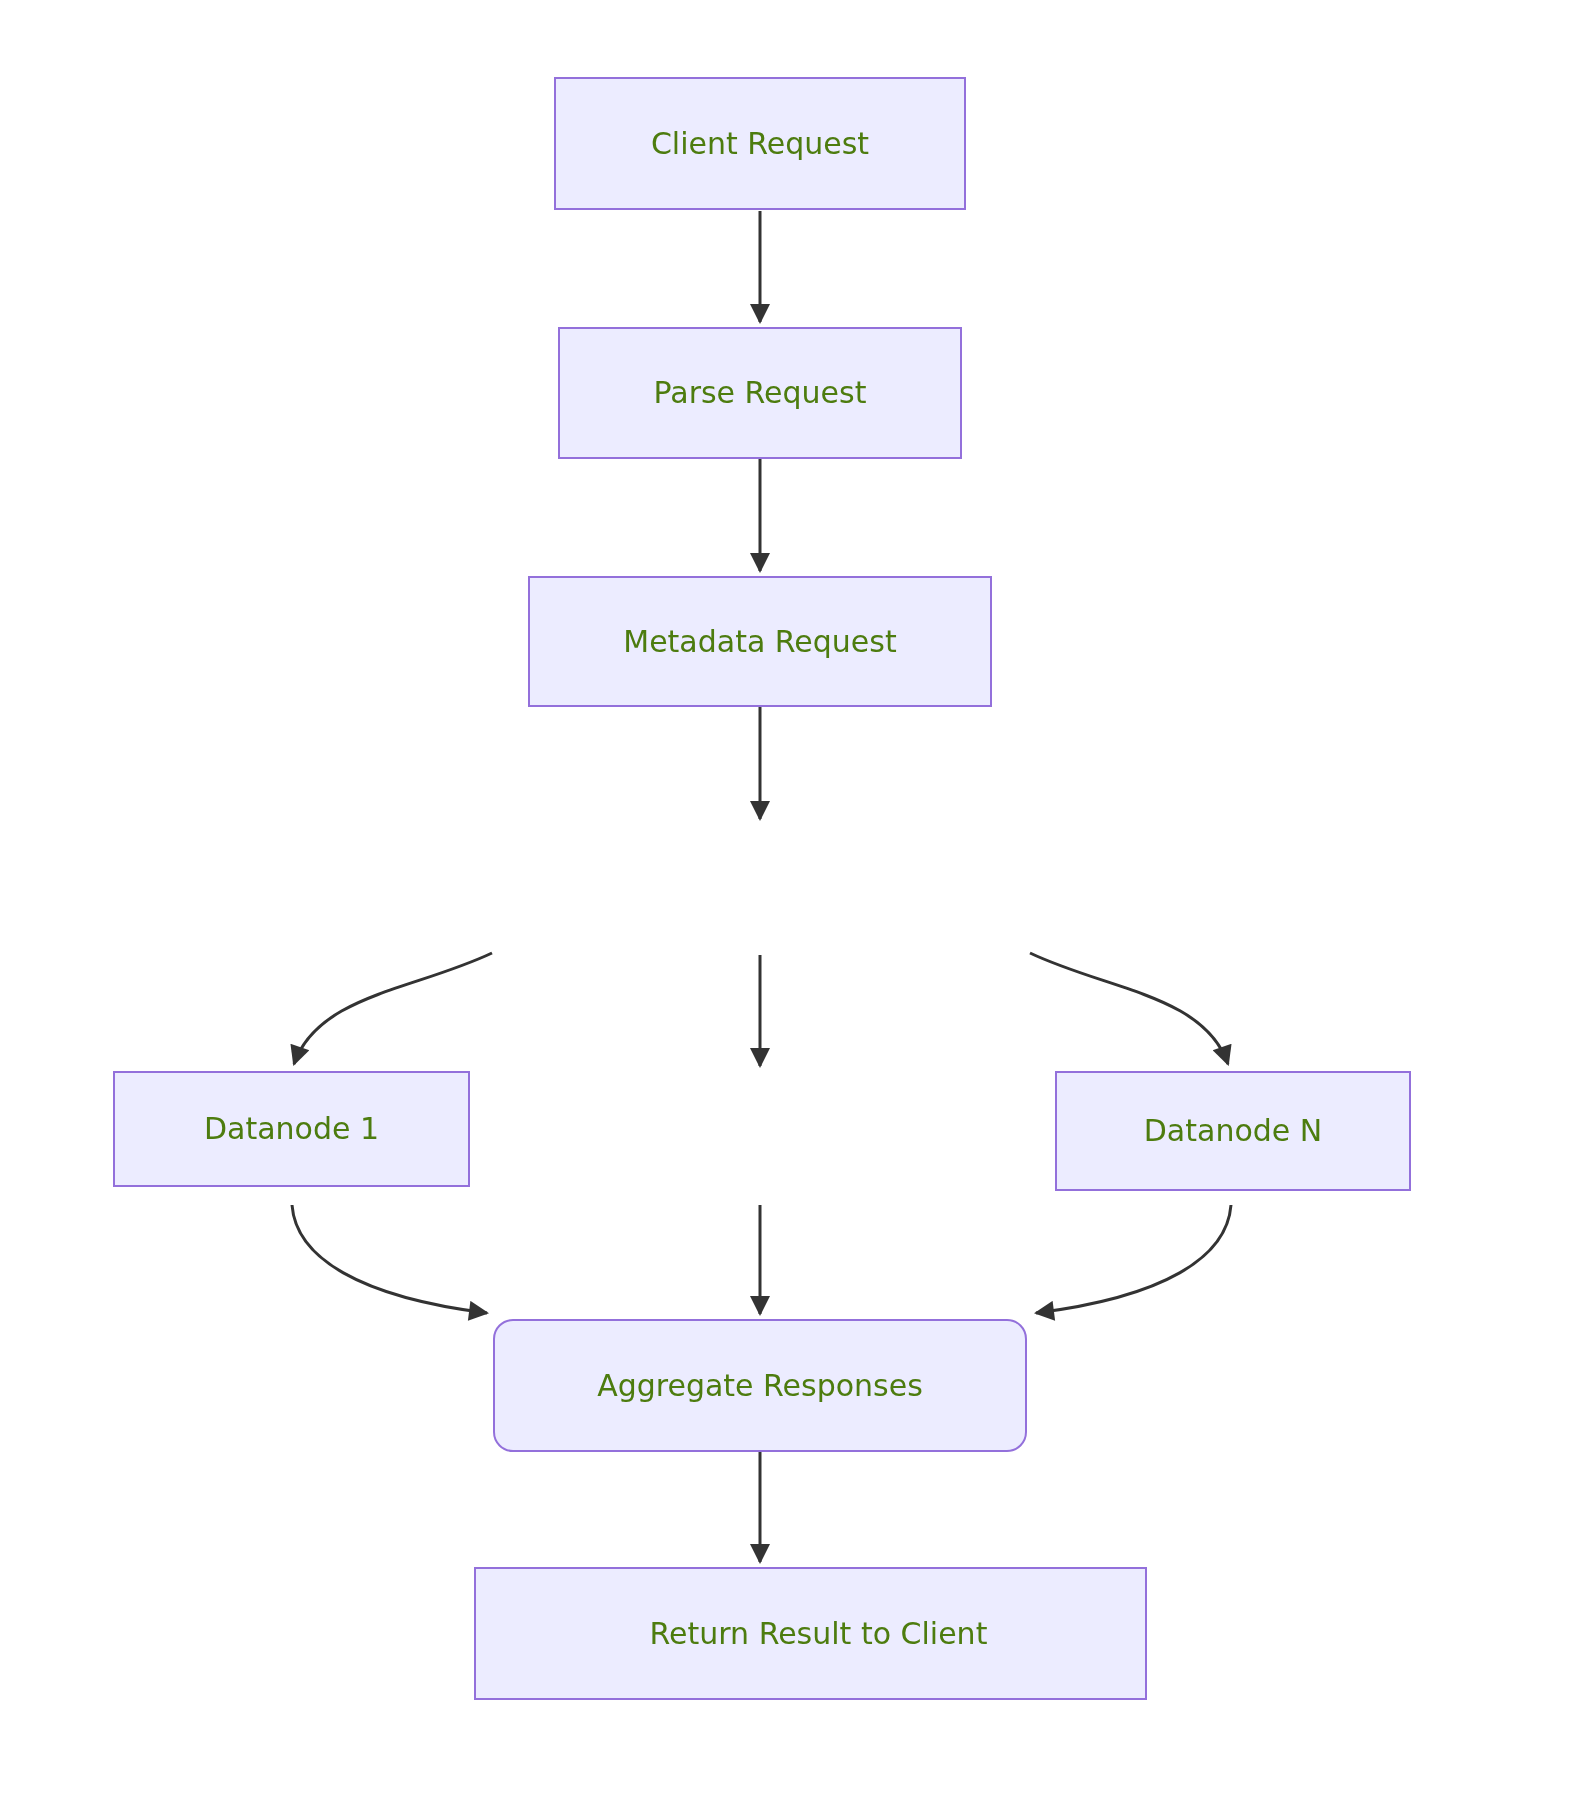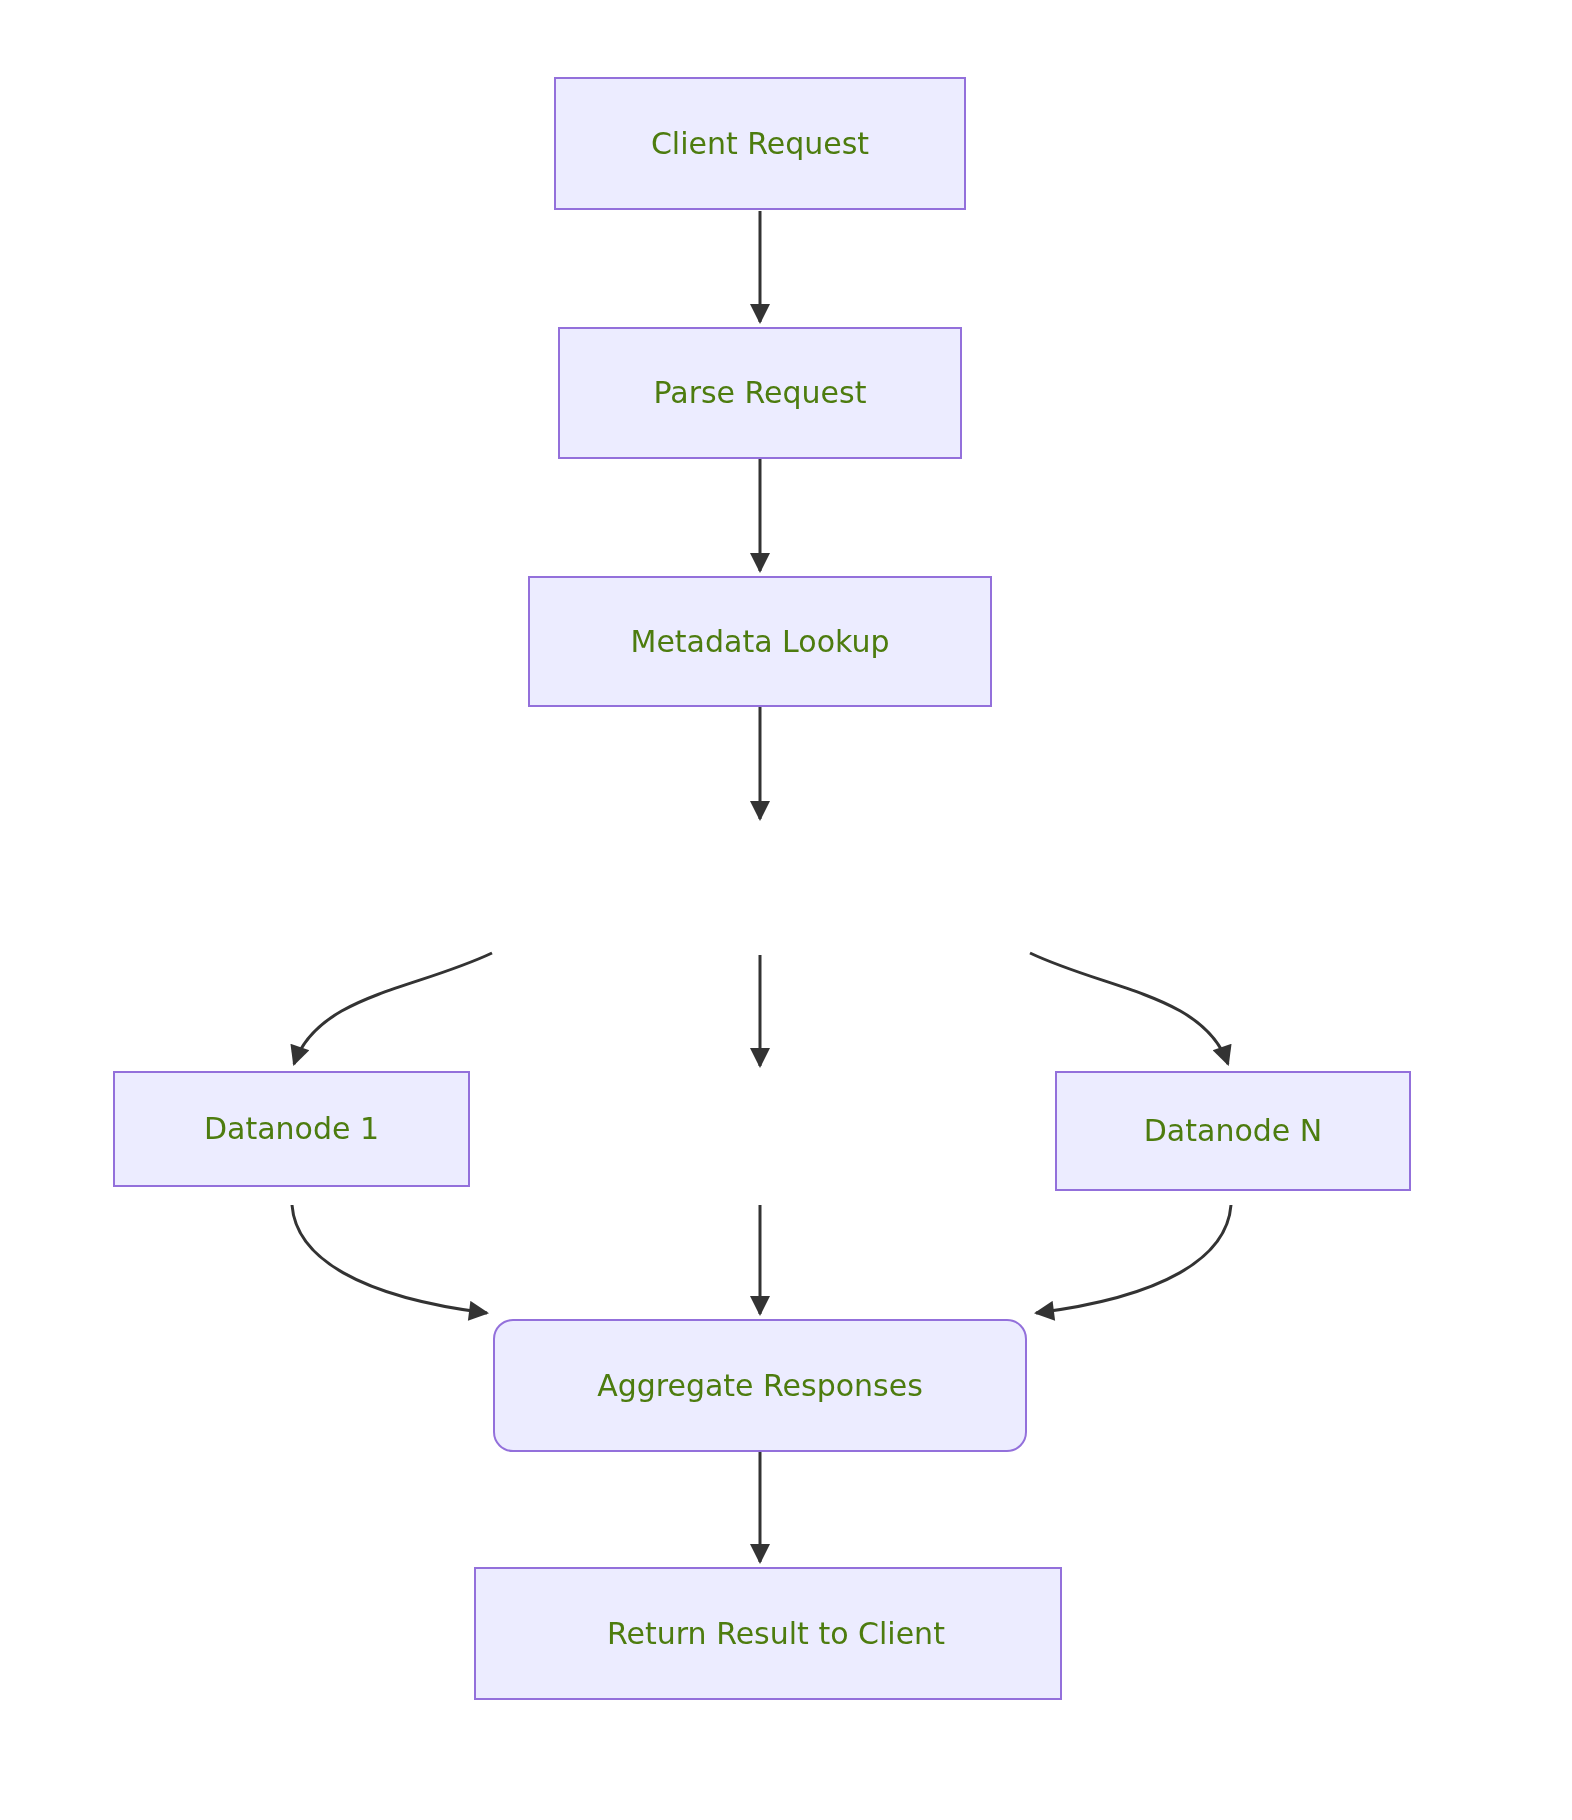--- a/index.html
+++ b/index.html
@@ -38,21 +38,21 @@
   }
   
   .n-client   { left: 554px;  top: 77px;   width: 412px; height: 133px; }
   .n-parse    { left: 558px;  top: 327px;  width: 404px; height: 132px; }
   .n-metadata { left: 528px;  top: 576px;  width: 464px; height: 131px; }
   .n-split    { left: 486px;  top: 824px;  width: 548px; height: 131px; }
   .n-d1       { left: 113px;  top: 1071px; width: 357px; height: 116px; }
   .n-d2       { left: 583px;  top: 1071px; width: 354px; height: 134px; }
   .n-dn       { left: 1055px; top: 1071px; width: 356px; height: 120px; }
   .n-agg      { left: 493px;  top: 1319px; width: 534px; height: 133px; border-radius: 20px; }
-  .n-ret      { left: 474px;  top: 1567px; width: 588px; height: 133px; padding-left: 16px; }
+  .n-ret      { left: 474px;  top: 1567px; width: 673px; height: 133px; padding-left: 16px; }
   .edge {
     fill: none;
     stroke: #333333;
     stroke-width: 3px;
   }
 </style>
 </head>
 <body>
 
 <div class="canvas">
@@ -77,21 +77,21 @@
 
   <div class="node n-client">
     <span>Client Request</span>
   </div>
 
   <div class="node n-parse">
     <span>Parse Request</span>
   </div>
 
   <div class="node n-metadata">
-    <span>Metadata Lookup</span>
+    <span>Metadata Request</span>
   </div>
 
 
   <div class="node n-d1">
     <span>Datanode 1</span>
   </div>
 
 
   <div class="node n-dn">
     <span>Datanode N</span>

